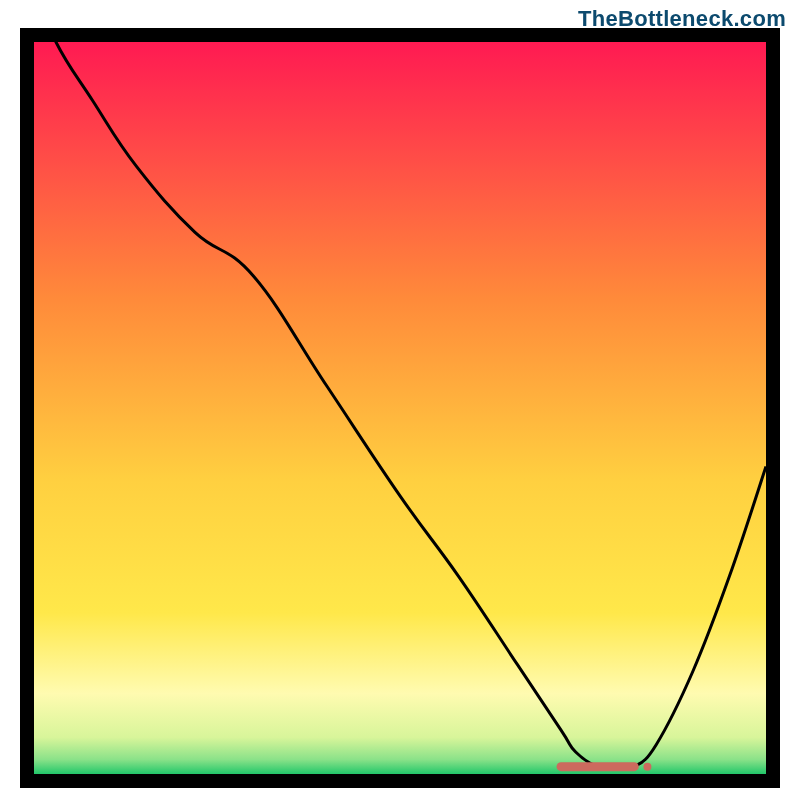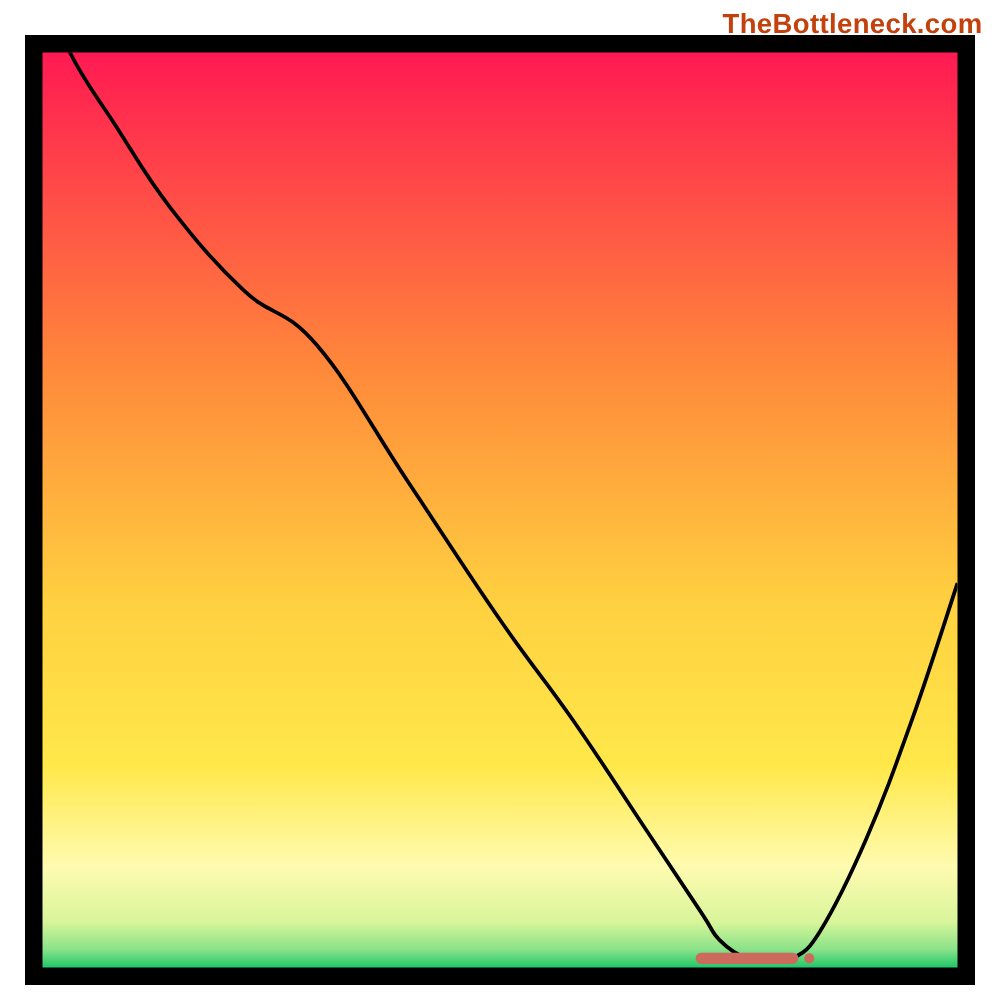--- a/index.html
+++ b/index.html
@@ -8,21 +8,21 @@
     width: 800px;
     height: 800px;
     position: relative;
     font-family: Arial, sans-serif;
     background: #fff;
   }
   .watermark {
     position: absolute;
     top: 6px;
     right: 14px;
-    color: #c2410c;
+    color: #0c4a6e;
     font-size: 22px;
     font-weight: 600;
     letter-spacing: 0.3px;
     z-index: 10;
   }
   svg {
     display: block;
   }
 </style>
 </head>

